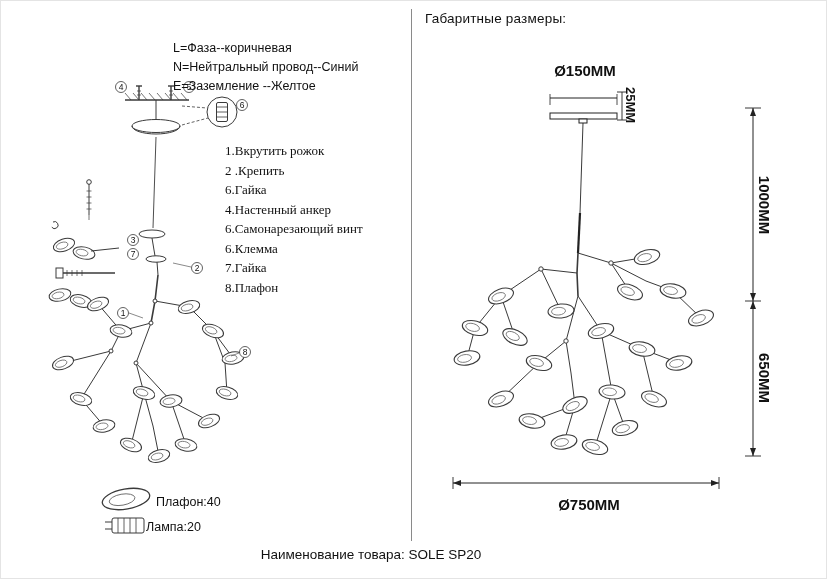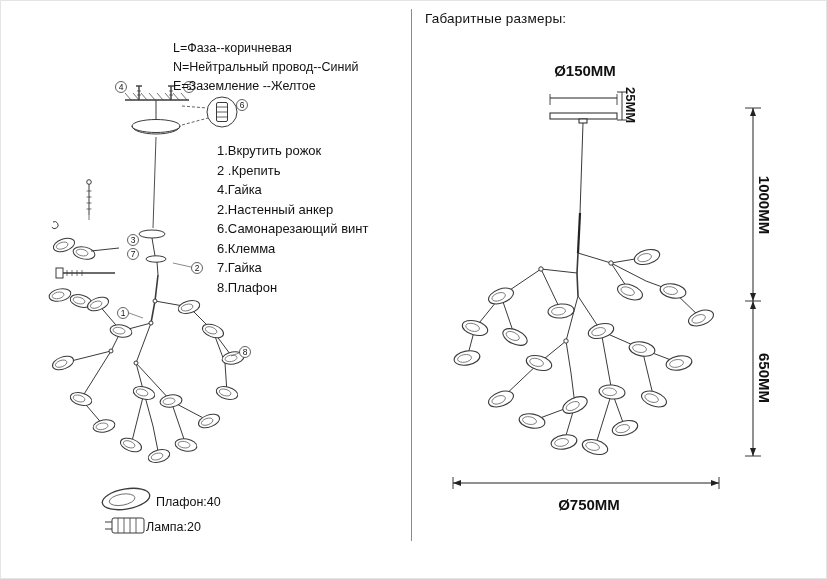--- a/index.html
+++ b/index.html
@@ -302,33 +302,34 @@
   <div class="abs divider" style="left:410px;top:8px;width:1px;height:532px;"></div>
 
   <div class="abs panel-title" style="left:424px;top:10px;">Габаритные размеры:</div>
 
   <div class="abs wiring" style="left:172px;top:38px;">
     <div>L=Фаза--коричневая</div>
     <div>N=Нейтральный провод--Синий</div>
     <div>E=Заземление --Желтое</div>
   </div>
 
-  <div class="abs steps" style="left:216px;top:140px;">
+  <div class="abs steps" style="left:224px;top:140px;font-family:Liberation Serif, serif;">
     <div>1.Вкрутить рожок</div>
     <div>2 .Крепить</div>
-    <div>4.Гайка</div>
-    <div>2.Настенный анкер</div>
+    <div>6.Гайка</div>
+    <div>4.Настенный анкер</div>
     <div>6.Самонарезающий винт</div>
     <div>6.Клемма</div>
     <div>7.Гайка</div>
     <div>8.Плафон</div>
   </div>
 
   <div class="abs count-label" style="left:155px;top:494px;">Плафон:40</div>
   <div class="abs count-label" style="left:145px;top:519px;">Лампа:20</div>
 
   <div class="abs dim" style="left:534px;top:61px;width:100px;">Ø150MM</div>
   <div class="abs dim-sm rot90" style="left:600px;top:97px;width:60px;height:14px;">25MM</div>
   <div class="abs dim rot90" style="left:728px;top:196px;width:72px;height:16px;">1000MM</div>
   <div class="abs dim rot90" style="left:728px;top:369px;width:72px;height:16px;">650MM</div>
   <div class="abs dim" style="left:538px;top:495px;width:100px;">Ø750MM</div>
 
+  <div class="abs footer" style="left:0;top:546px;width:740px;">Наименование товара: SOLE SP20</div>
 </div>
 
 </body></html>

